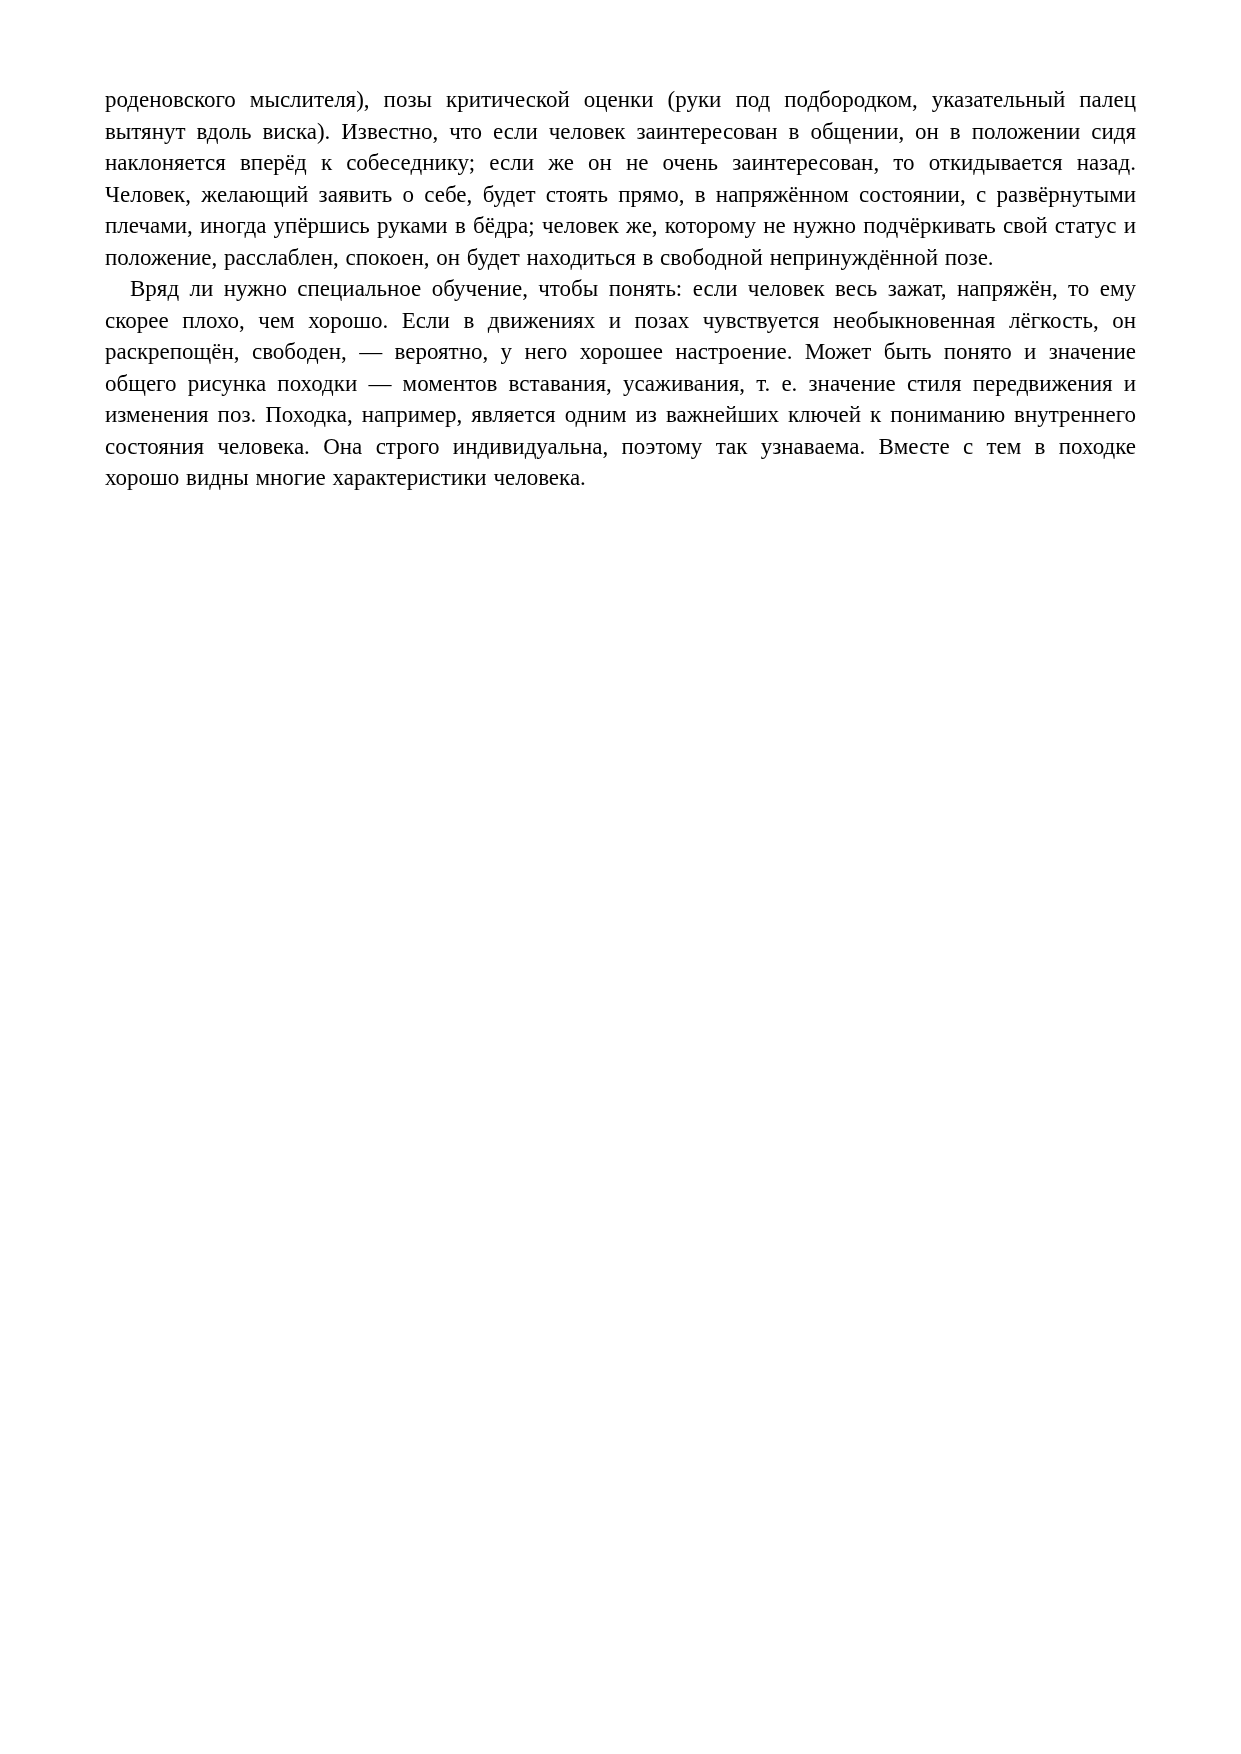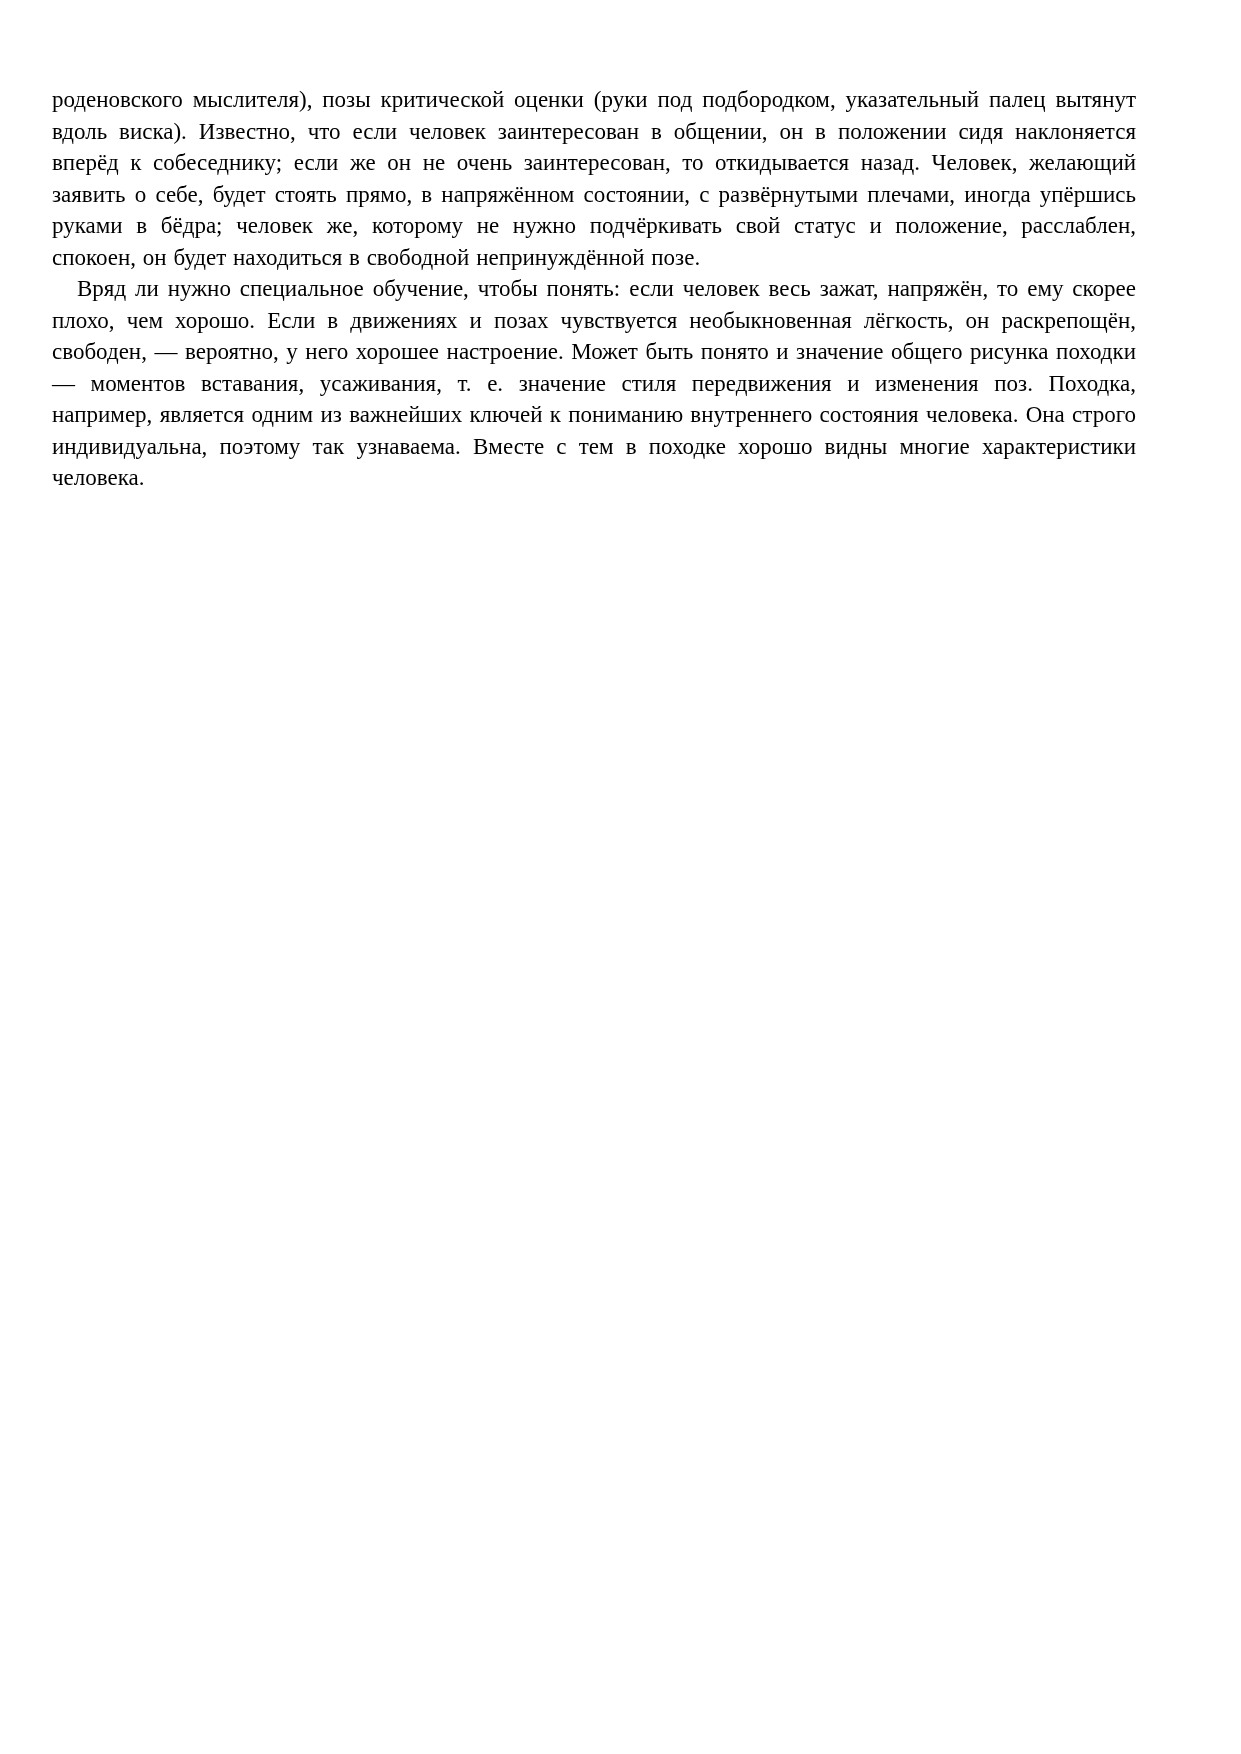--- a/index.html
+++ b/index.html
@@ -10,21 +10,21 @@
   body {
     width: 1241px;
     height: 1754px;
     overflow: hidden;
   }
   .page {
     box-sizing: border-box;
     width: 1241px;
     height: 1754px;
     background: #ffffff;
-    padding: 84px 105px 0 52px;
+    padding: 84px 105px 0 105px;
   }
   .para {
     margin: 0;
     font-family: "Liberation Serif", "DejaVu Serif", serif;
     font-size: 23px;
     line-height: 31.5px;
     color: #000000;
     text-align: justify;
     text-justify: inter-word;
     word-spacing: 1px;

